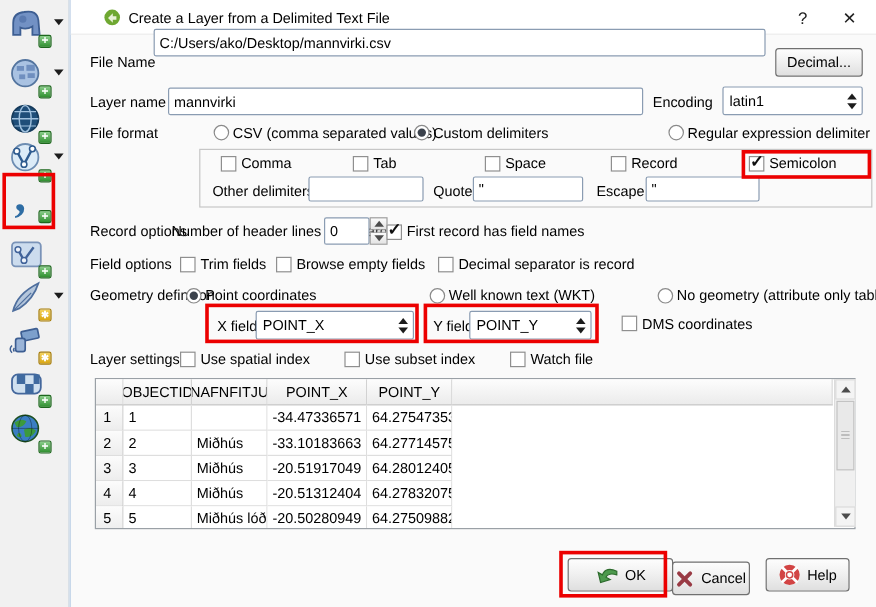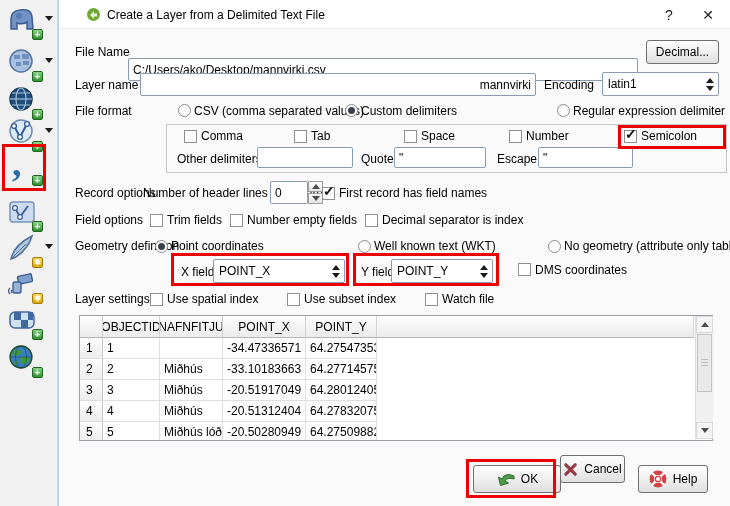--- a/index.html
+++ b/index.html
@@ -167,27 +167,27 @@
 <div class="titlebar"></div>
 <svg class="abs" style="left:86px;top:7px" width="15" height="15" viewBox="0 0 15 15">
   <circle cx="7.5" cy="7.5" r="6.5" fill="#6fa832"></circle>
   <path d="M4,8 L8,4 L8,6.5 L11,6.5 L11,9.5 L8,9.5 L8,12 Z" fill="#e9f2d8"></path>
 </svg>
 <div class="lbl" style="left:107px;top:8px">Create a Layer from a Delimited Text File</div>
 <div class="title-btn" style="left:656px;width:26px">?</div>
 <div class="title-btn" style="left:694px;width:28px">✕</div>
 
 <div class="lbl" style="left:75px;top:45px">File Name</div>
-<input class="field" style="left: 128px; top: 58px; width: 510px; height: 23px;" value="C:/Users/ako/Desktop/mannvirki.csv">
+<input class="field" style="left: 128px; top: 24px; width: 510px; height: 23px;" value="C:/Users/ako/Desktop/mannvirki.csv">
 <div class="btn" style="left:646px;top:40px;width:73px;height:24px">
   <span>Decimal...</span>
 </div>
 
 <div class="lbl" style="left:75px;top:78px">Layer name</div>
-<input class="field" style="left: 140px; top: 73px; width: 396px; height: 23px; text-align: right;" value="mannvirki">
+<input class="field" style="left: 140px; top: 73px; width: 396px; height: 23px;" value="mannvirki">
 <div class="lbl" style="left:544px;top:78px">Encoding</div>
 <div class="combo" style="left:602px;top:72px;width:117px;height:24px">
   <span>latin1</span>
   <span class="spin">
       <i class="ar-up"></i>
       <i class="ar-dn"></i>
     </span>
 </div>
 
 <div class="lbl" style="left:75px;top:104px">File format</div>
@@ -199,21 +199,21 @@
 <div class="lbl" style="left:573px;top:104px">Regular expression delimiter</div>
 
 <div class="groupbox" style="left:166px;top:124px;width:561px;height:49px"></div>
 <div class="cb" style="left:184px;top:130px"></div>
 <div class="lbl" style="left:201px;top:129px">Comma</div>
 <div class="cb" style="left:294px;top:130px"></div>
 <div class="lbl" style="left:311px;top:129px">Tab</div>
 <div class="cb" style="left:404px;top:130px"></div>
 <div class="lbl" style="left:421px;top:129px">Space</div>
 <div class="cb" style="left:509px;top:130px"></div>
-<div class="lbl" style="left:526px;top:129px">Number</div>
+<div class="lbl" style="left:526px;top:129px">Record</div>
 <div class="cb" style="left:624px;top:130px">
   <span class="mark">✓</span>
 </div>
 <div class="lbl" style="left:641px;top:129px">Semicolon</div>
 <div class="redbox" style="left:618px;top:125px;width:108px;height:24px"></div>
 
 <div class="lbl" style="left:177px;top:152px">Other delimiters</div>
 <input class="field" style="left: 257px; top: 147px; width: 96px; height: 21px;" value="">
 <div class="lbl" style="left:361px;top:152px">Quote</div>
 <input class="field" style="left: 394px; top: 147px; width: 92px; height: 21px;" value="&quot;">
@@ -231,23 +231,23 @@
   </div>
 <div class="cb" style="left:322px;top:187px">
   <span class="mark">✓</span>
 </div>
 <div class="lbl" style="left:339px;top:186px">First record has field names</div>
 
 <div class="lbl" style="left:75px;top:213px">Field options</div>
 <div class="cb" style="left:150px;top:214px"></div>
 <div class="lbl" style="left:167px;top:213px">Trim fields</div>
 <div class="cb" style="left:230px;top:214px"></div>
-<div class="lbl" style="left:247px;top:213px">Number empty fields</div>
+<div class="lbl" style="left:247px;top:213px">Browse empty fields</div>
 <div class="cb" style="left:365px;top:214px"></div>
-<div class="lbl" style="left:382px;top:213px">Decimal separator is index</div>
+<div class="lbl" style="left:382px;top:213px">Decimal separator is record</div>
 
 <div class="lbl" style="left:75px;top:239px">Geometry definition</div>
 <div class="radio sel" style="left:155px;top:240px"></div>
 <div class="lbl" style="left:171px;top:239px">Point coordinates</div>
 <div class="radio" style="left:358px;top:240px"></div>
 <div class="lbl" style="left:374px;top:239px">Well known text (WKT)</div>
 <div class="radio" style="left:548px;top:240px"></div>
 <div class="lbl" style="left:564px;top:239px">No geometry (attribute only table)</div>
 
 <div class="redbox" style="left:171px;top:253px;width:178px;height:33px"></div>
@@ -336,21 +336,21 @@
     </div>
 </div>
 
 <div class="redbox" style="left:466px;top:459px;width:90px;height:39px"></div>
 <div class="btn" style="left:473px;top:465px;width:88px;height:28px">
   <svg width="19" height="17" viewBox="0 0 19 17">
     <path d="M18,5 Q9,1 6,8 L2.5,6 L4.5,14.5 L12.5,12 L9,10 Q11,6 18,8 Z" fill="#4e9a4e" stroke="#2d6b2d" stroke-width="1"></path>
   </svg>
   <span>OK</span>
 </div>
-<div class="btn" style="left:560px;top:455px;width:65px;height:28px">
+<div class="btn" style="left:560px;top:468px;width:65px;height:28px">
   <svg width="15" height="15" viewBox="0 0 16 16">
     <line x1="3" y1="3" x2="13" y2="13" stroke="#993a44" stroke-width="3.4" stroke-linecap="round"></line>
     <line x1="13" y1="3" x2="3" y2="13" stroke="#993a44" stroke-width="3.4" stroke-linecap="round"></line>
   </svg>
   <span>Cancel</span>
 </div>
 <div class="btn" style="left:638px;top:465px;width:70px;height:28px">
   <svg width="18" height="18" viewBox="0 0 18 18">
     <circle cx="9" cy="9" r="6.2" fill="none" stroke="#d24444" stroke-width="4.4"></circle>
     <line x1="2.5" y1="2.5" x2="15.5" y2="15.5" stroke="#fff" stroke-width="2.4"></line>

